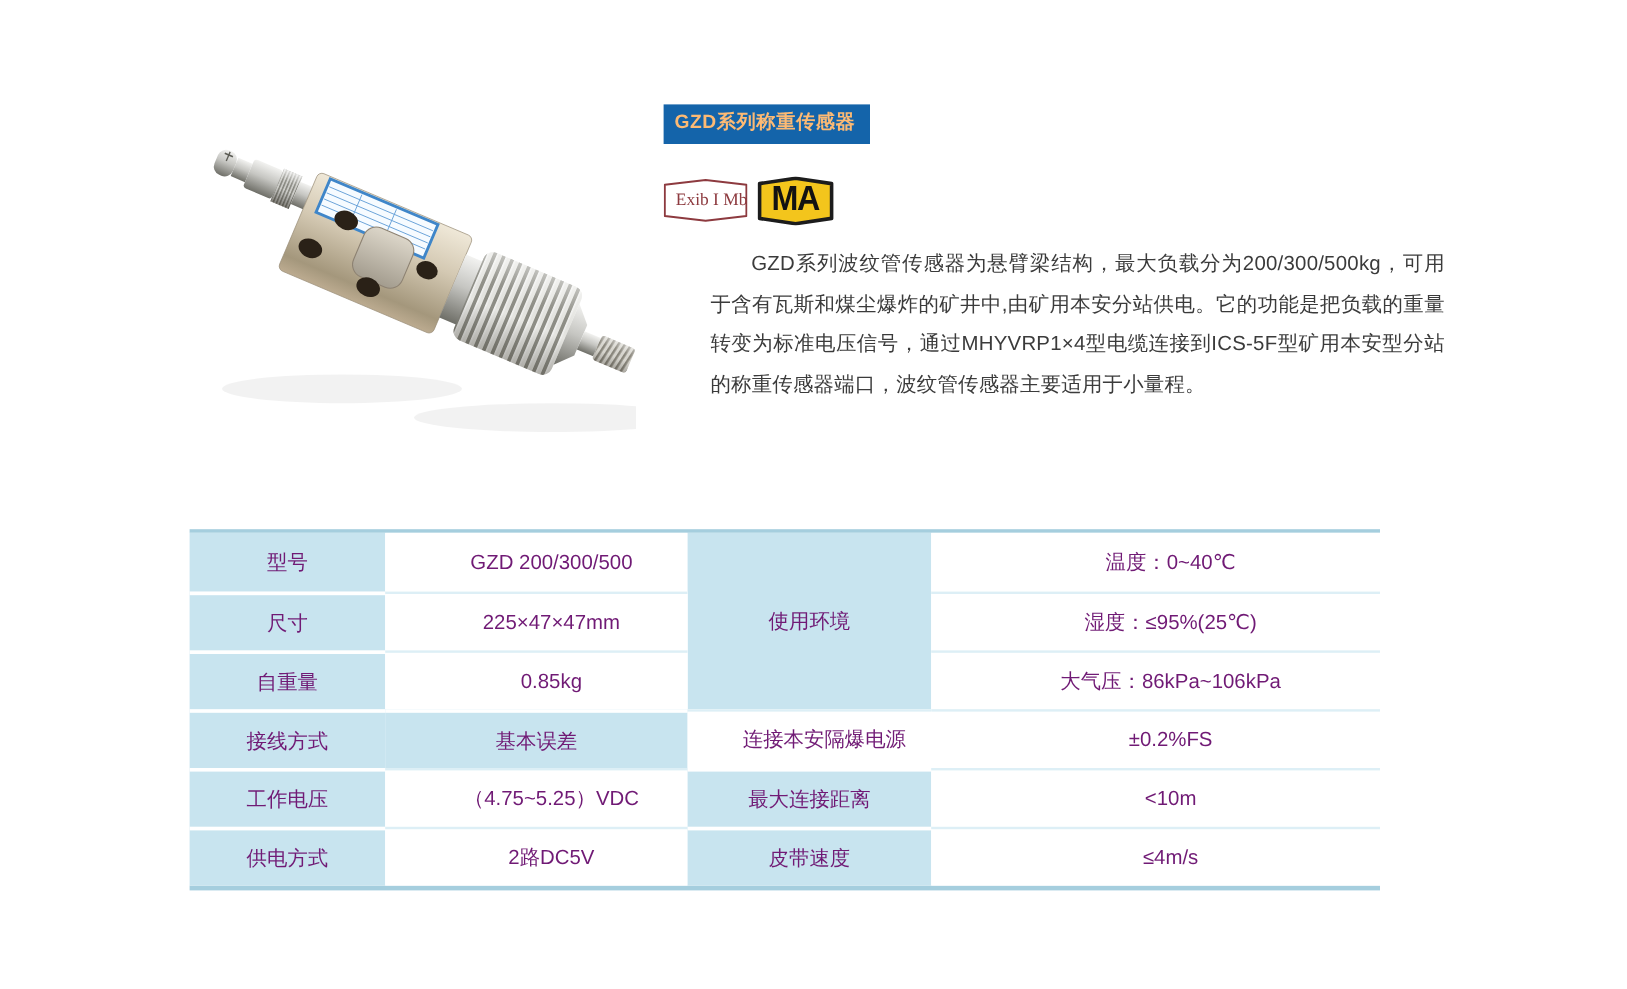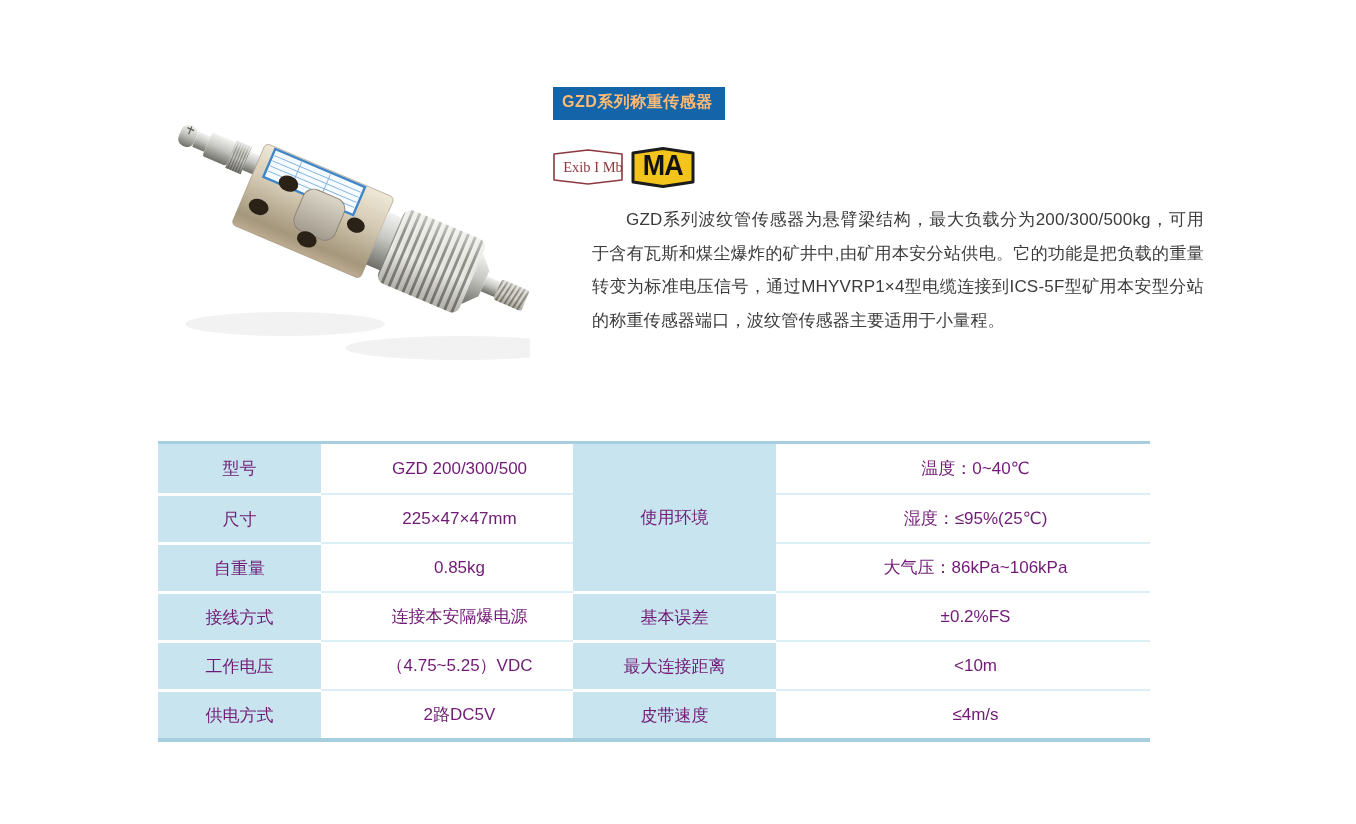--- a/index.html
+++ b/index.html
@@ -194,22 +194,22 @@
 
     <div class="cell lbl bt">尺寸</div>
     <div class="cell val bt">225×47×47mm</div>
     <div class="cell val bt">湿度：≤95%(25℃)</div>
 
     <div class="cell lbl bt">自重量</div>
     <div class="cell val bt">0.85kg</div>
     <div class="cell val bt">大气压：86kPa~106kPa</div>
 
     <div class="cell lbl bt">接线方式</div>
+    <div class="cell lbl bt">基本误差</div>
     <div class="cell val bt">连接本安隔爆电源</div>
-    <div class="cell lbl bt">基本误差</div>
     <div class="cell val bt">±0.2%FS</div>
 
     <div class="cell lbl bt">工作电压</div>
     <div class="cell val bt">（4.75~5.25）VDC</div>
     <div class="cell lbl bt">最大连接距离</div>
     <div class="cell val bt">&lt;10m</div>
 
     <div class="cell lbl bt">供电方式</div>
     <div class="cell val bt">2路DC5V</div>
     <div class="cell lbl bt">皮带速度</div>

